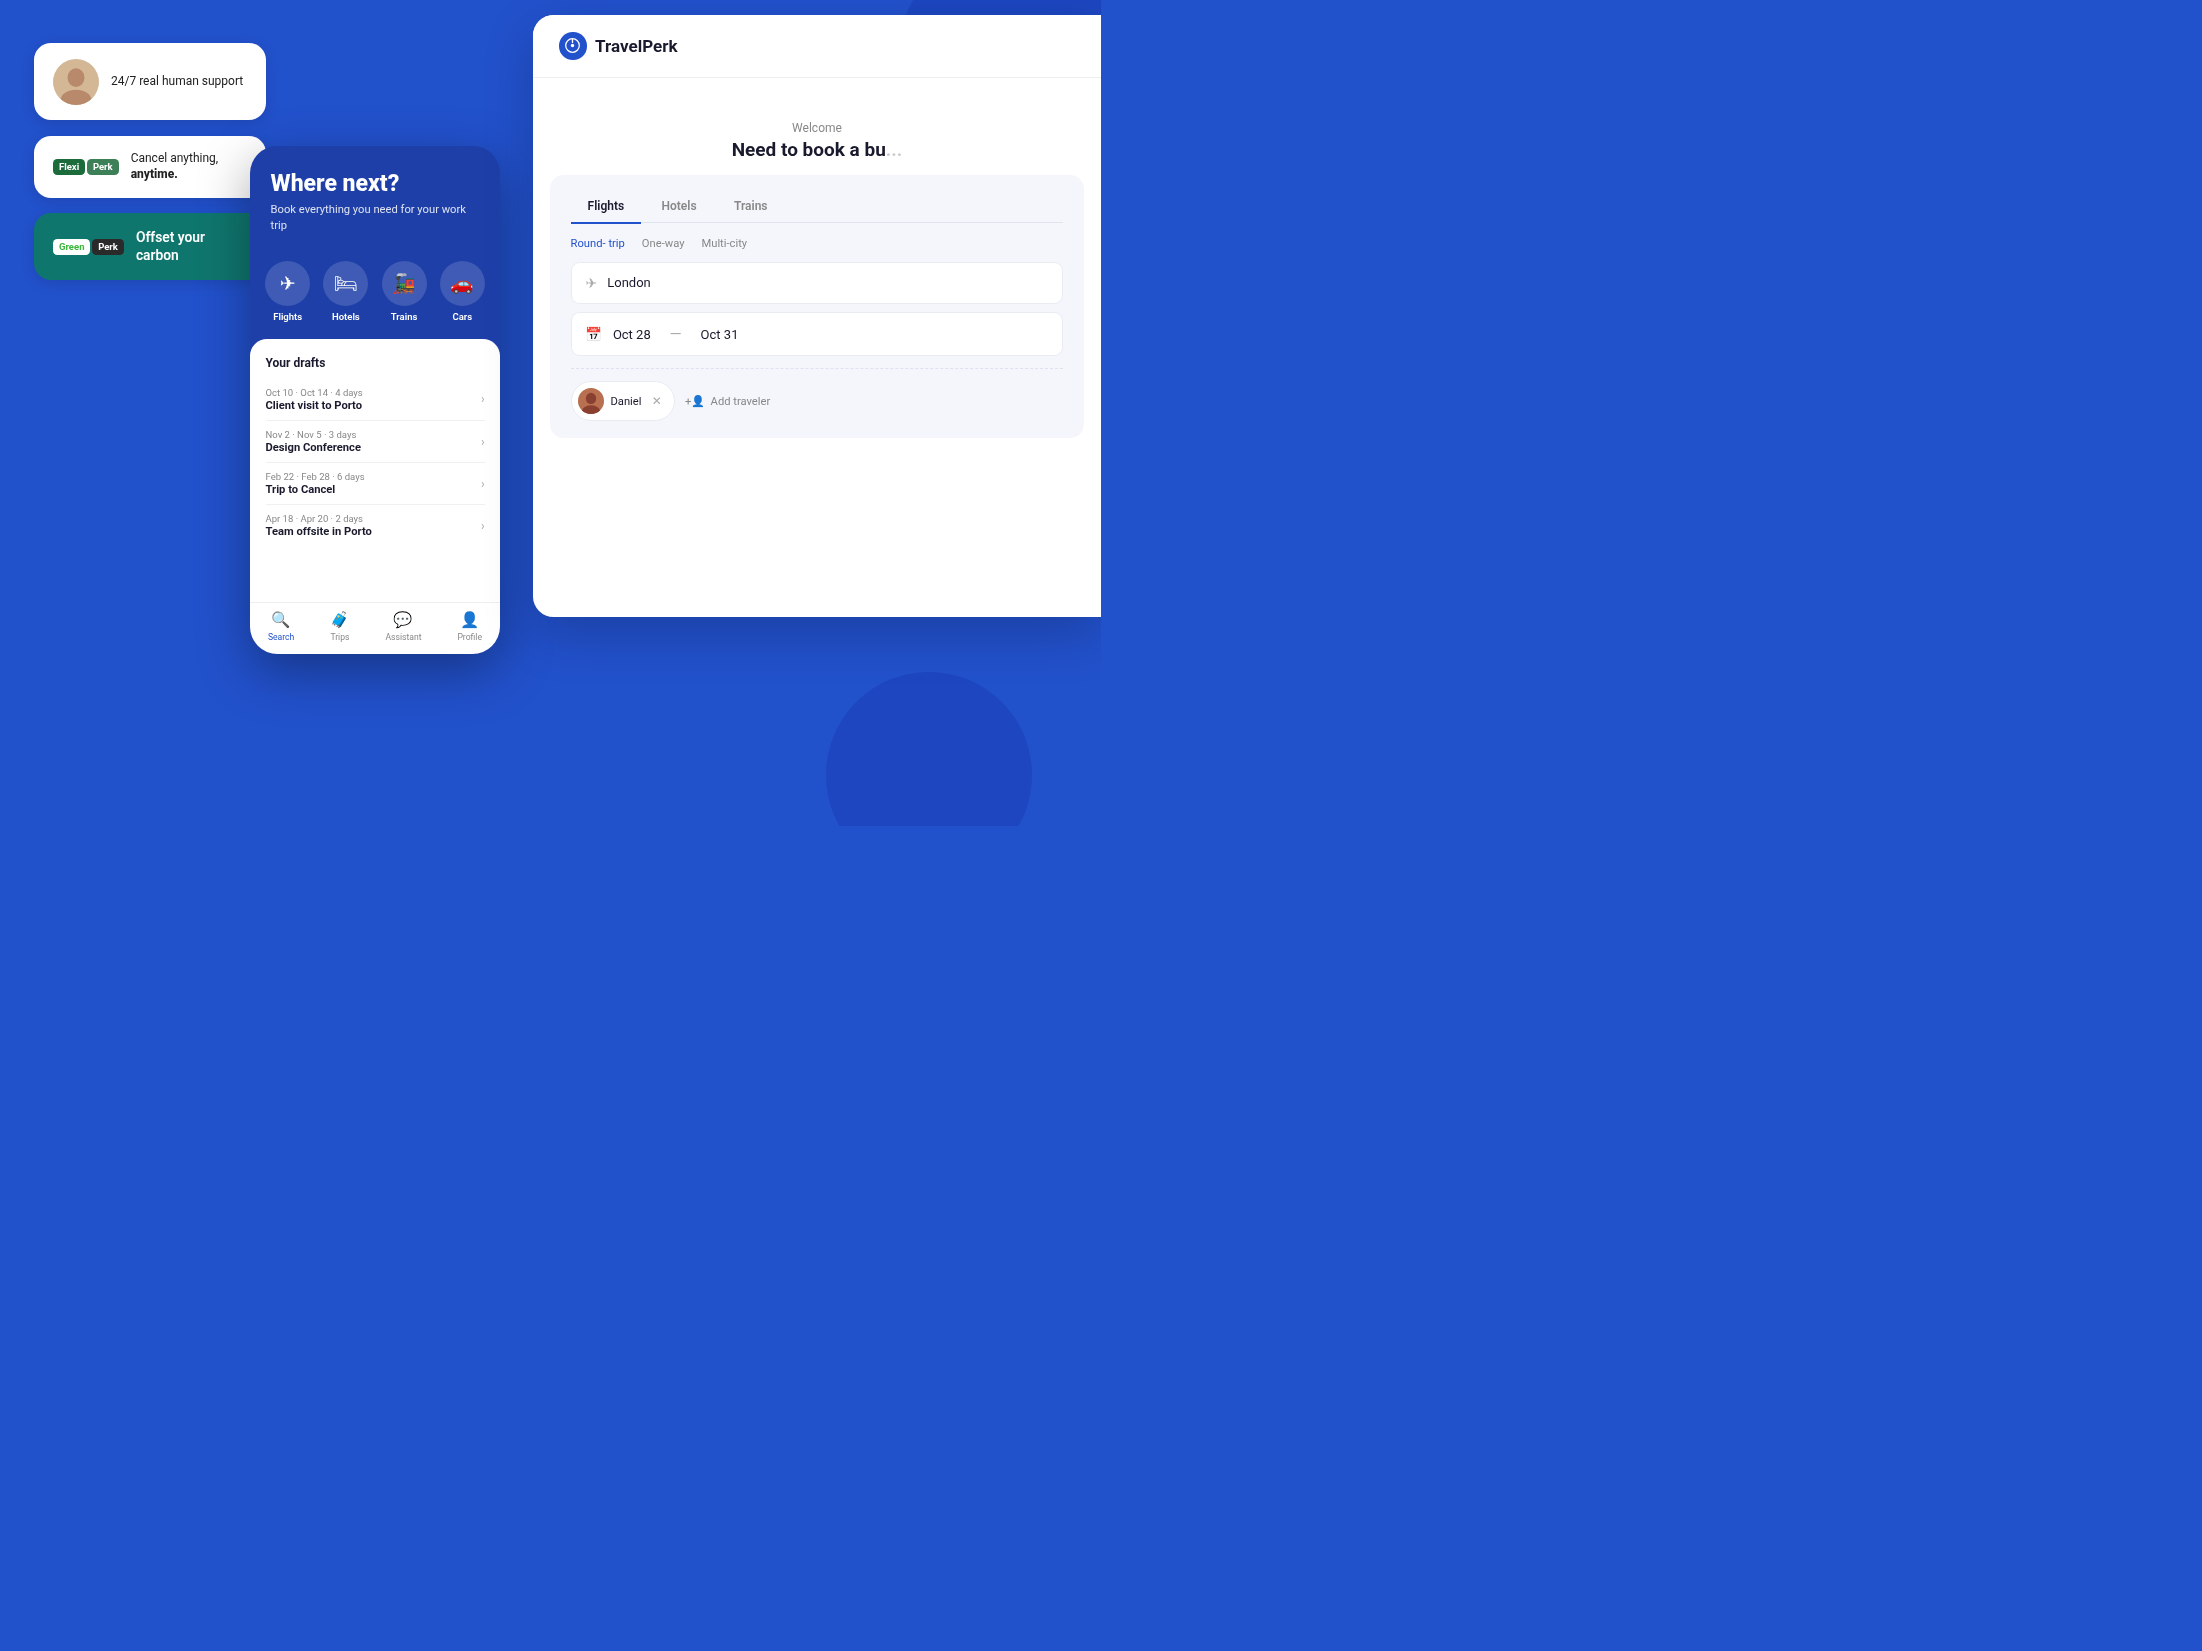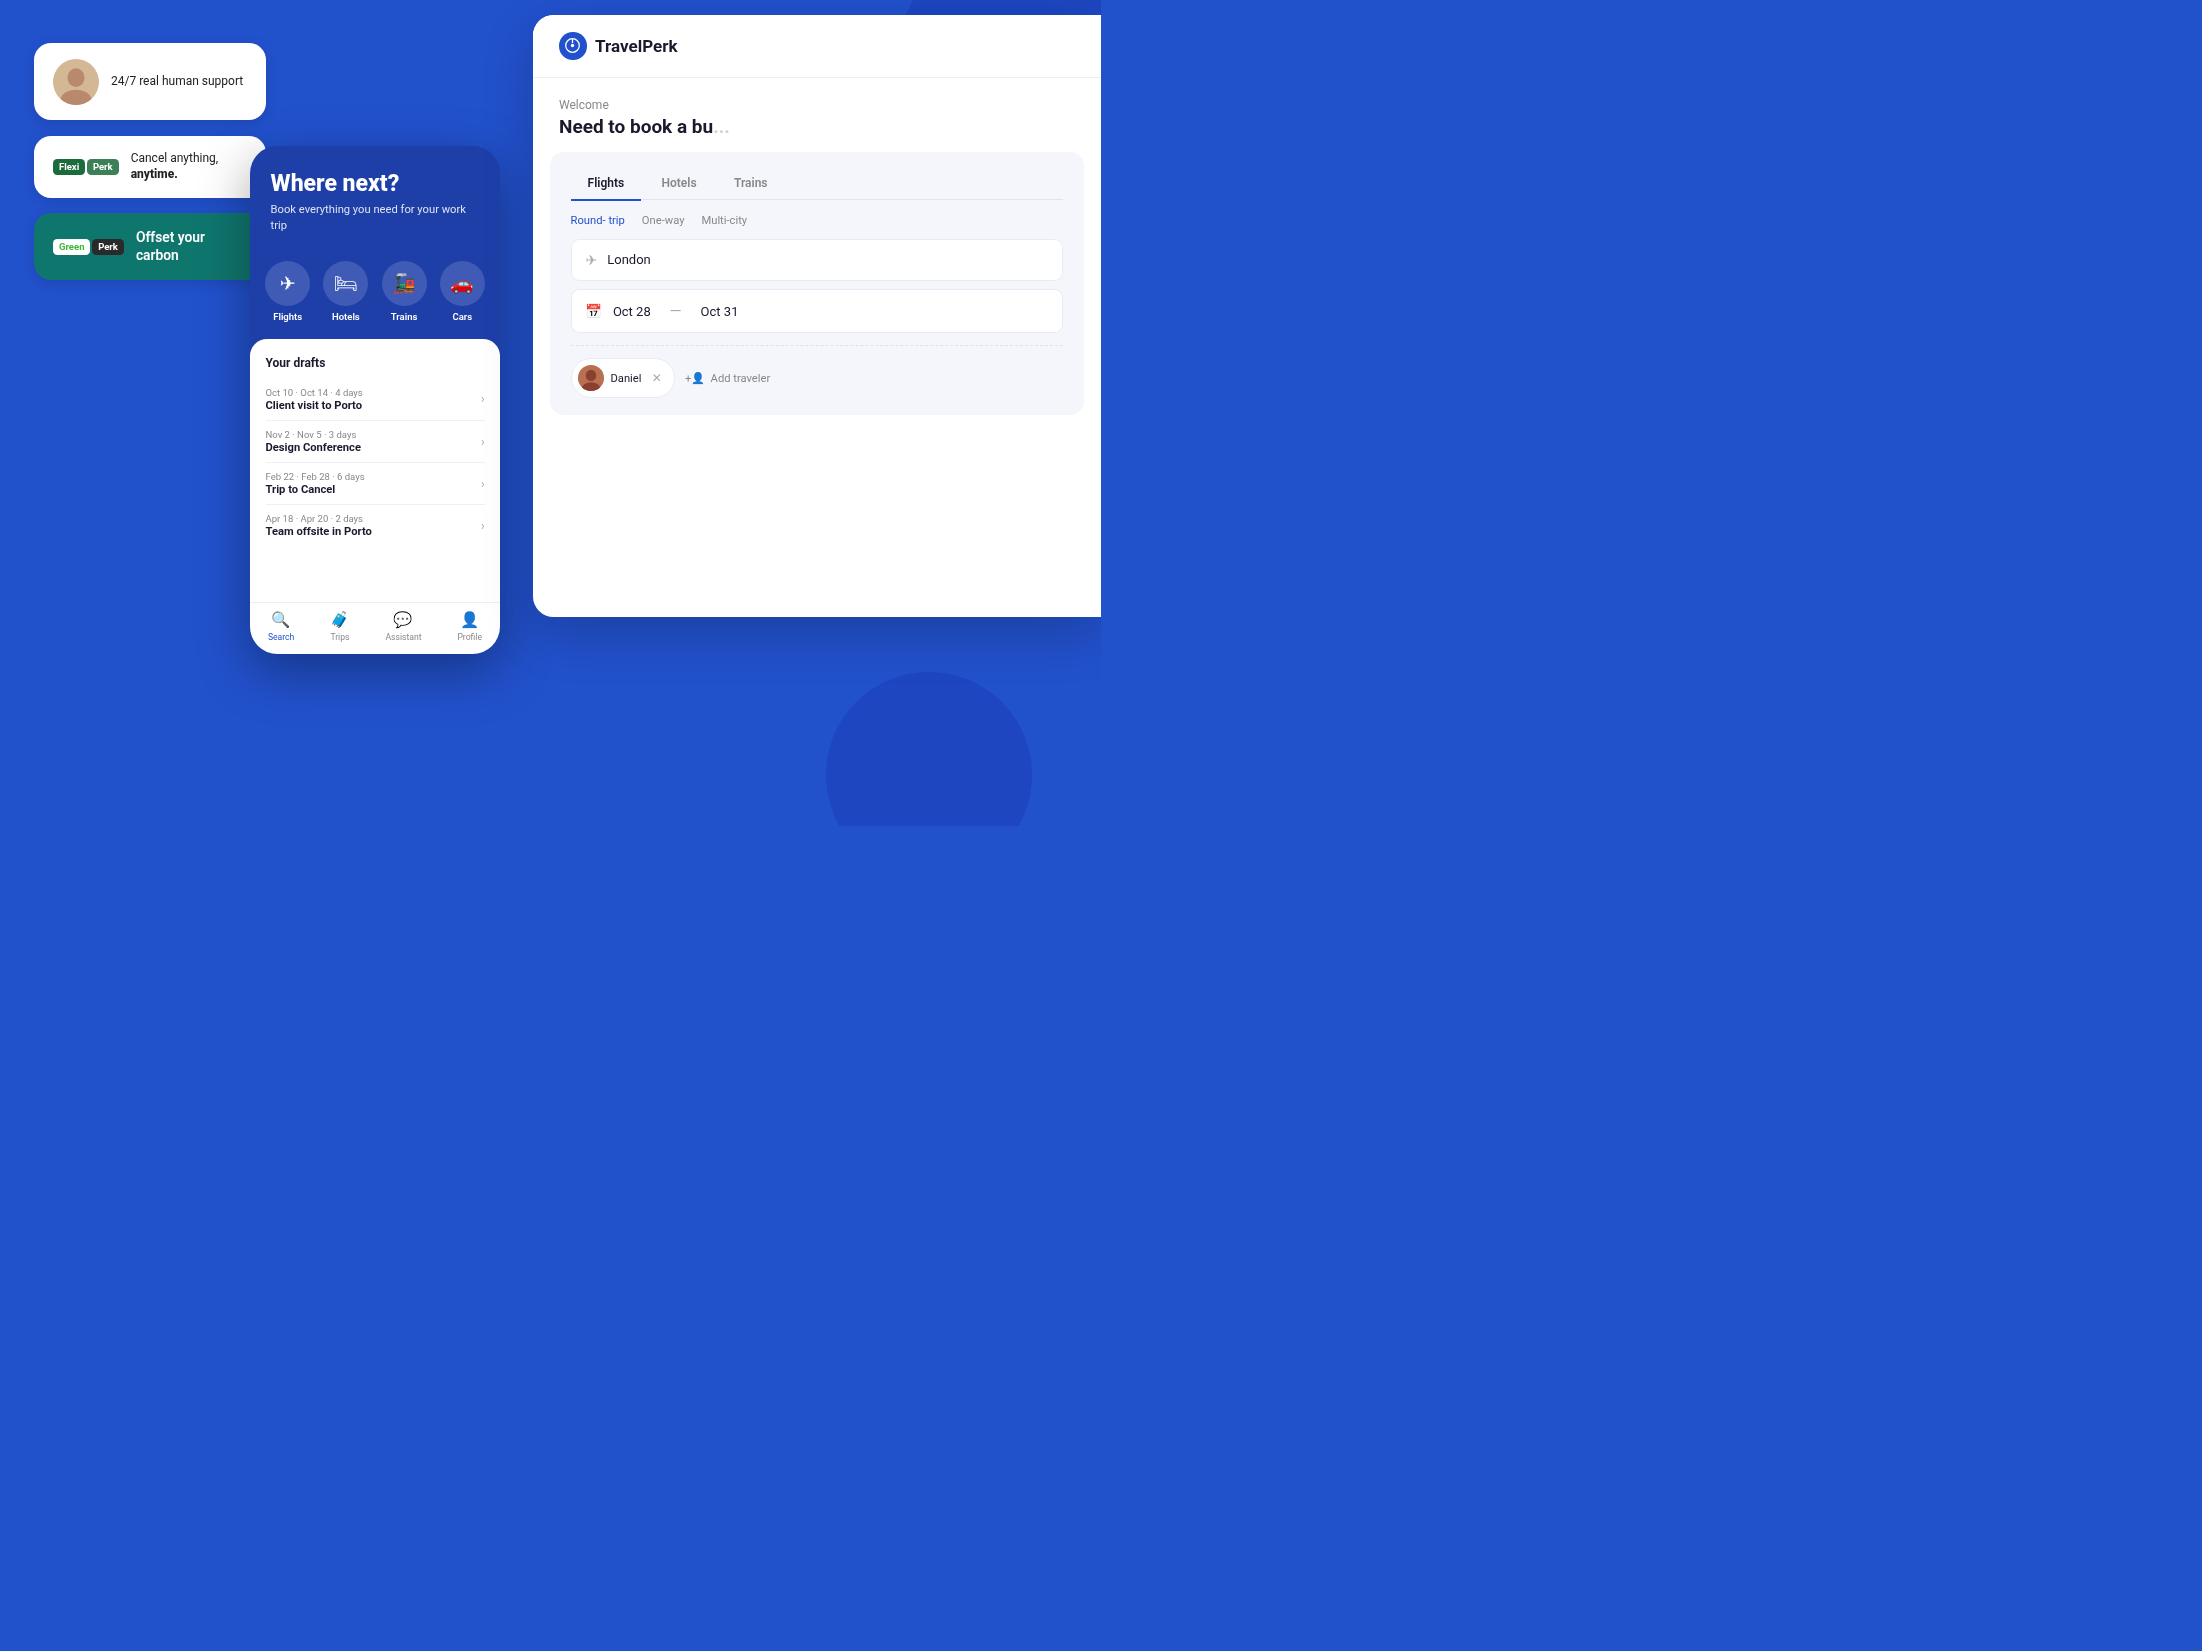--- a/index.html
+++ b/index.html
@@ -279,21 +279,22 @@
     }
 
     .logo-text {
       font-size: 17px;
       font-weight: 700;
       color: #1a1a2e;
     }
 
     .desktop-welcome {
       padding: 20.6px 26px 0;
-      text-align: left;
+      text-align: center;
+      margin-top: 23px;
     }
 
     .welcome-sub {
       font-size: 12px;
       color: #888;
       margin-bottom: 3.4px;
     }
 
     .welcome-main {
       font-size: 19px;

